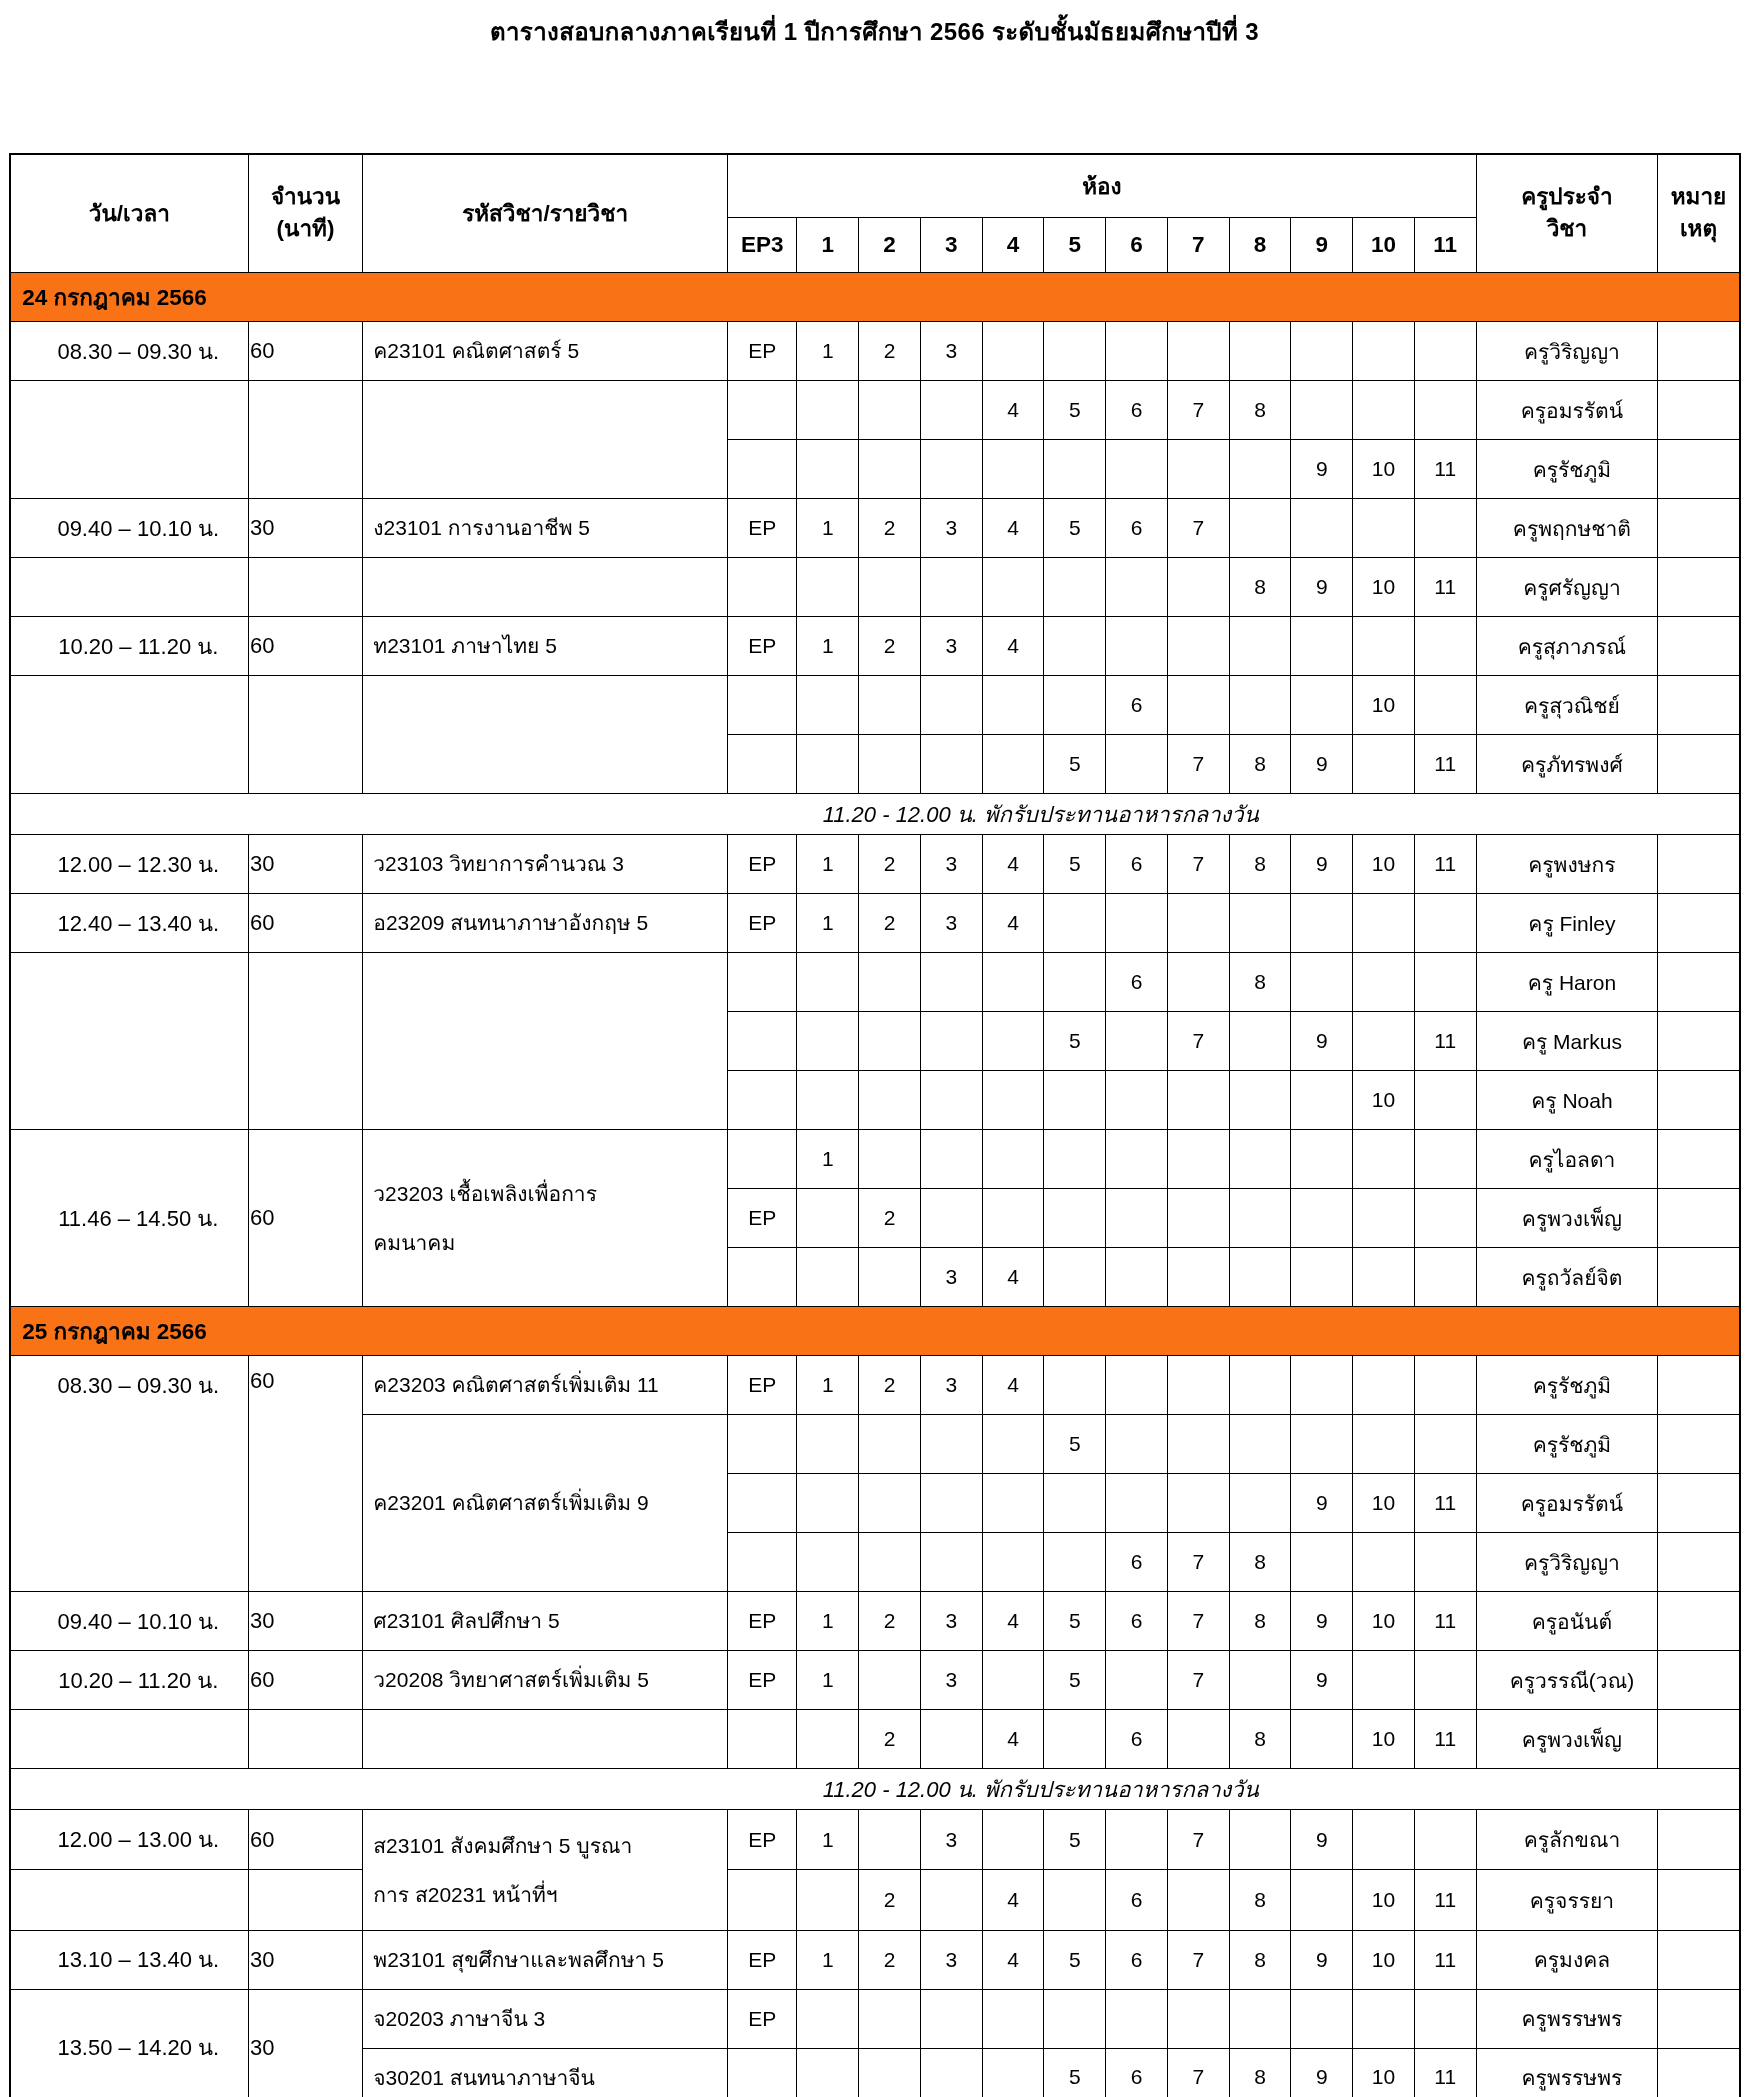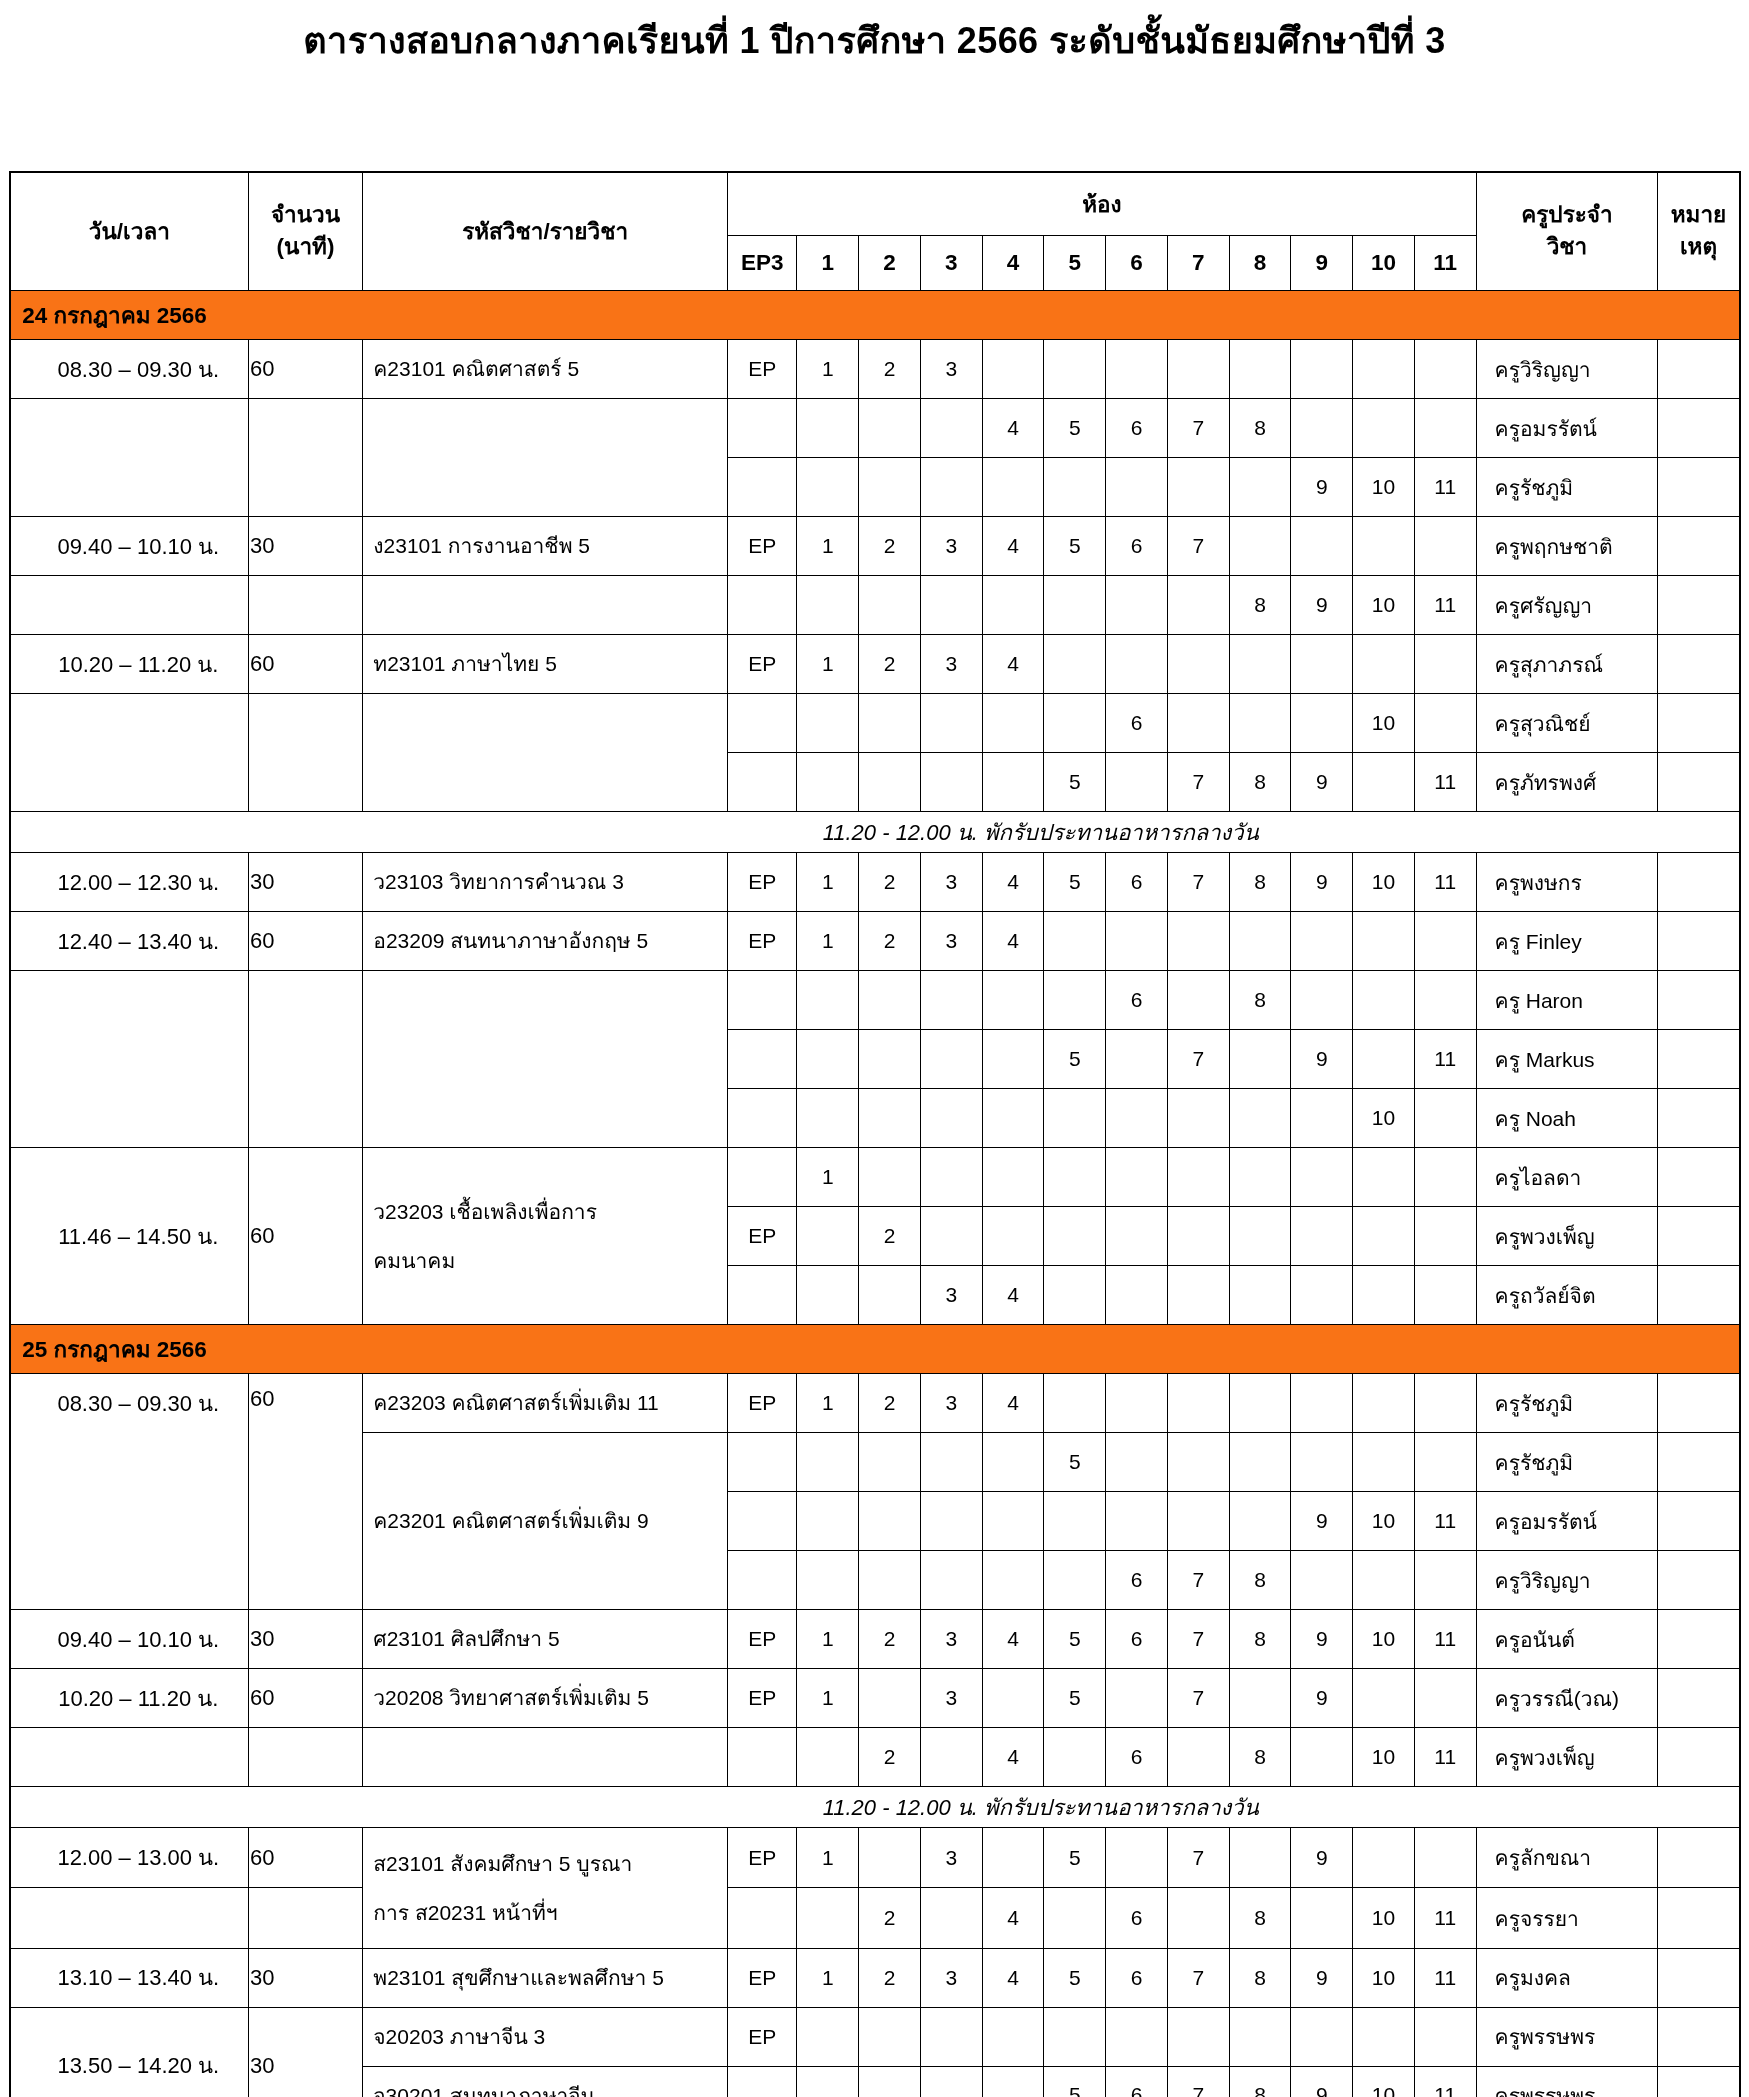--- a/index.html
+++ b/index.html
@@ -1,18 +1,18 @@
 <!DOCTYPE html>
 <html style="font-size:11.6px"><head>
 <meta charset="utf-8">
 <style>
   html,body{margin:0;padding:0;background:#ffffff;color:#000;}
   body{width:1749px;font-family:"Liberation Sans","DejaVu Sans",sans-serif;}
   .title{
-    text-align:center;font-size:36px;font-weight:bold;
+    text-align:center;font-size:24px;font-weight:bold;
     padding-top:11.6px;letter-spacing:0.4px;
   }
   table.exam{
     border-collapse:collapse;table-layout:fixed;
     width:1732px;margin:102px 0 0 8.7px;
     border:2.2px solid #000;
   }
   th,td{
     border:0.7px solid #000;
     border-top:1.5px solid #000;border-bottom:1.5px solid #000;
@@ -24,21 +24,21 @@
   th .ln{display:block;line-height:1.45;}
   tr.exam-r{height:59px;}
   tr.day-r{height:49px;}
   tr.break-r{height:41px;}
   td.time{font-size:22px;text-align:center;padding-left:19px;}
   td.mins{font-size:22px;text-align:left;}
   td.subject{font-size:21px;text-align:left;padding-left:10.2px;line-height:1.4;margin-top:44px;}
   td.subject .ln{display:block;}
   td.subject.multi .ln{margin:19.6px 0;}
   td.room{font-size:21px;text-align:center;padding:0;}
-  td.teacher{font-size:21px;text-align:left;padding-left:18px;}
+  td.teacher{font-size:21px;text-align:center;padding-left:11px;}
   td.remark{padding:0;}
   td.vtop{vertical-align:top;padding-top:11.6px;}
   td.day-cell{
     background:#f97316;font-weight:bold;font-size:22.5px;
     text-align:left;padding-left:11.6px;
   }
   td.break-cell{
     font-style:italic;font-size:22px;text-align:right;
     padding-right:480px;
   }

